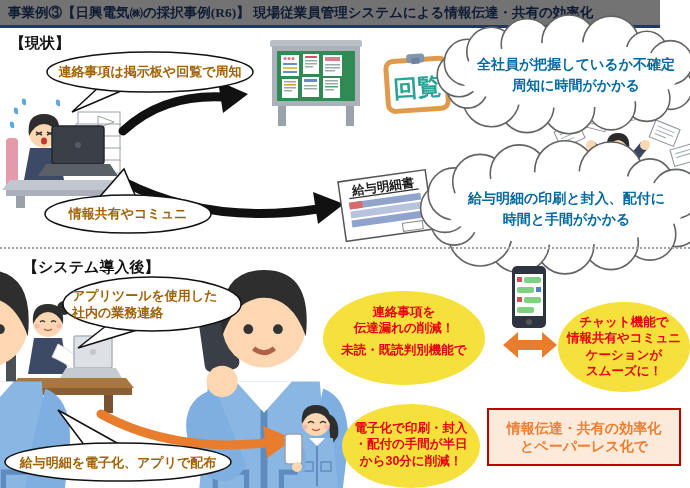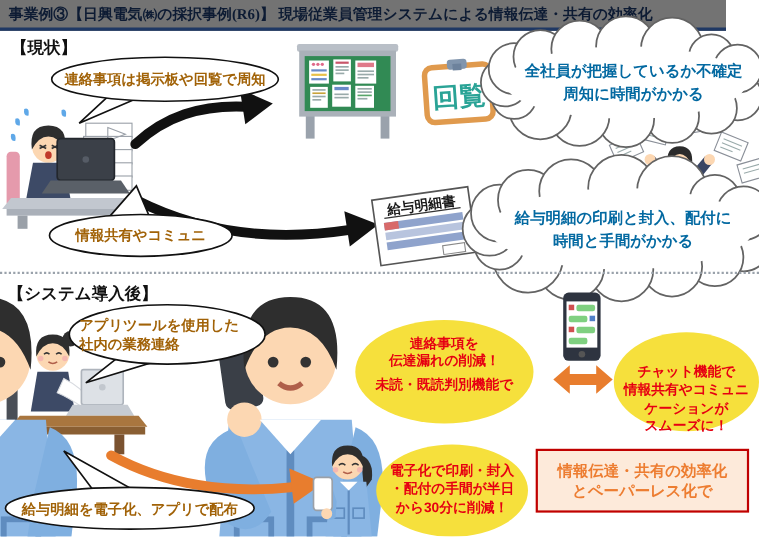--- a/index.html
+++ b/index.html
@@ -349,34 +349,34 @@
 
   <div class="abs bubble-text overlay" style="left:50px;top:206px;width:156px;">情報共有やコミュニ</div>
 
   <div class="abs cloud-text overlay" style="left:468px;top:188px;">
     <div>給与明細の印刷と封入、配付に</div>
     <div>時間と手間がかかる</div>
   </div>
 
   <div class="abs divider"></div>
 
-  <div class="abs section-label overlay" style="left:7px;top:258px;">【システム導入後】</div>
+  <div class="abs section-label overlay" style="left:23px;top:258px;">【システム導入後】</div>
 
   <div class="abs bubble-text overlay" style="left:72px;top:288px;width:160px;text-align:left;">
     <div>アプリツールを使用した</div>
     <div>社内の業務連絡</div>
   </div>
 
   <div class="abs hl-text overlay" style="left:324px;top:304px;width:160px;">
     <div>連絡事項を</div>
     <div>伝達漏れの削減！</div>
     <div style="margin-top:5px;">未読・既読判別機能で</div>
   </div>
 
-  <div class="abs hl-text overlay" style="left:558px;top:330px;width:132px;">
+  <div class="abs hl-text overlay" style="left:558px;top:314px;width:132px;">
     <div>チャット機能で</div>
     <div>情報共有やコミュニ</div>
     <div>ケーションが</div>
     <div>スムーズに！</div>
   </div>
 
   <div class="abs bubble-text overlay" style="left:8px;top:455px;width:220px;">給与明細を電子化、アプリで配布</div>
 
   <div class="abs hl-text overlay" style="left:342px;top:420px;width:138px;">
     <div>電子化で印刷・封入</div>

